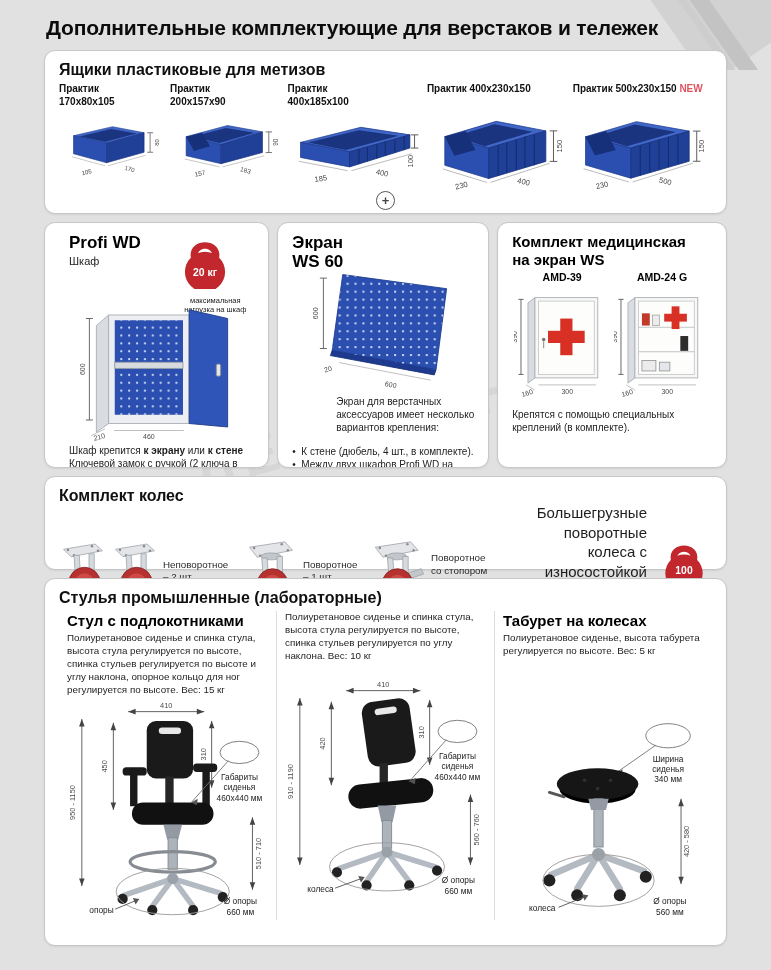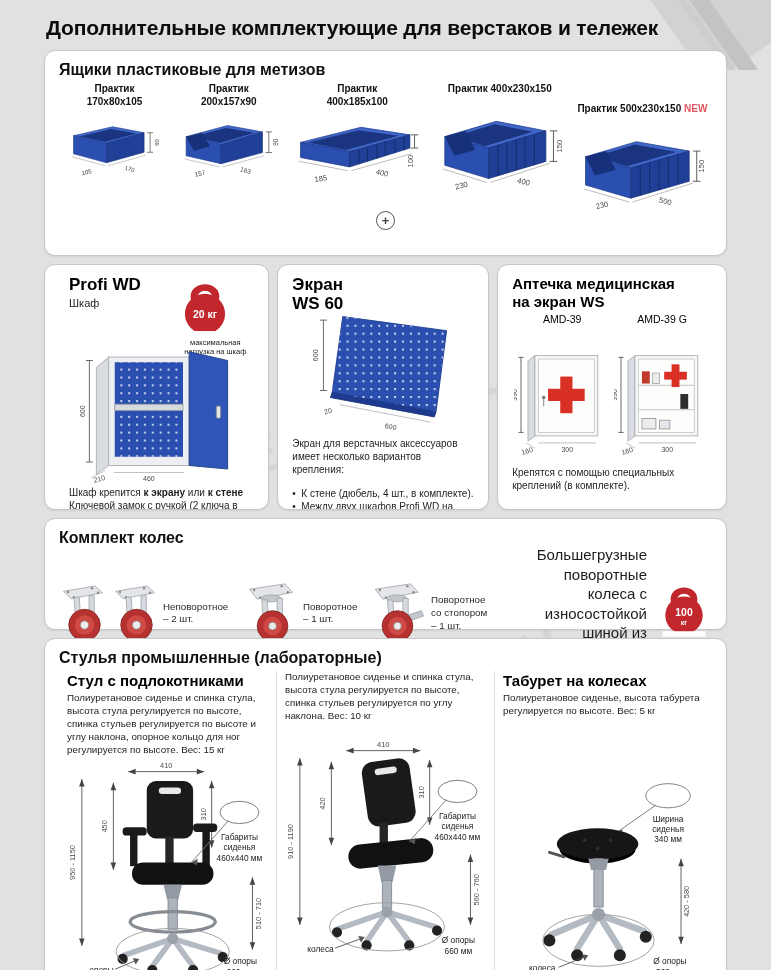--- a/index.html
+++ b/index.html
@@ -11,22 +11,22 @@
   .corner-decor .s2{width:16px;height:140px;right:44px;top:-42px;background:#c3c3c3;}
   .corner-decor .s3{width:7px;height:140px;right:70px;top:-48px;background:#cdcdcd;}
   .watermark{position:absolute;font-weight:bold;font-size:56px;letter-spacing:8px;color:#5a5a5a;opacity:0.07;transform:rotate(-15deg);pointer-events:none;white-space:nowrap;}
   .wm1{left:190px;top:395px;}
   .wm2{left:235px;top:655px;}
   .page-title{font-size:21px;font-weight:bold;color:#0c0c0c;margin:4px 0 10px 2px;letter-spacing:-0.2px;}
   .card{background:#fff;border:1px solid #c7c7c7;border-radius:11px;padding:8px 14px;box-shadow:0 1px 2px rgba(0,0,0,0.07);box-sizing:border-box;position:relative;}
   .card-title{font-size:16px;font-weight:bold;color:#101010;margin:2px 0 4px 0;}
   
   .bins-row{display:flex;align-items:flex-start;}
-  .bin-cell{text-align:center;}
-  .b1{flex:1.02;}.b2{flex:1.08;}.b3{flex:1.28;}.b4{flex:1.34;}.b5{flex:1.28;margin-top:20px;}
+  .bin-cell{}
+  .b1{flex:1.02;}.b2{flex:1.08;}.b3{flex:1.28;}.b4{flex:1.34;}.b5{flex:1.28;}
   .bin-label{font-size:10px;font-weight:bold;color:#111;line-height:1.25;min-height:25px;}
   .new-badge{color:#e05560;font-weight:bold;}
   .bin-svg{width:92%;height:78px;display:block;margin:0 auto;}
   .b3 .bin-svg,.b4 .bin-svg,.b5 .bin-svg{height:82px;}
   .bins-option{display:flex;justify-content:center;align-items:center;gap:8px;margin-top:1px;}
   .plus-icon{width:17px;height:17px;border:1.7px solid #555;border-radius:50%;display:flex;align-items:center;justify-content:center;font-size:13px;font-weight:bold;color:#444;line-height:1;}
   .opt-text{font-size:10px;font-weight:bold;color:#111;line-height:1.3;text-align:left;}
   
   .row3{display:flex;gap:8px;margin-top:8px;}
   .row3 .card{height:246px;overflow:hidden;}
@@ -39,23 +39,23 @@
   .bell-col{display:flex;flex-direction:column;align-items:flex-start;width:78px;}
   .bell-caption{font-size:7.5px;color:#222;text-align:center;line-height:1.25;margin-top:1px;}
   .body-text{font-size:10px;line-height:1.32;color:#1d1d1d;margin-top:3px;}
   .screen-title{font-size:17px;font-weight:bold;line-height:1.12;margin:2px 0 16px 0;}
   .bullets{margin:2px 0 0 0;padding:0;list-style:none;}
   .bullets li{font-size:10px;line-height:1.32;color:#1d1d1d;padding-left:9px;position:relative;}
   .bullets li::before{content:"•";position:absolute;left:0;top:0;}
   .aid-title{font-size:15px;font-weight:bold;line-height:1.2;margin:2px 0 2px 0;}
   .aid-models{display:flex;justify-content:space-around;margin-top:2px;}
   .aid-fig{text-align:center;}
-  .aid-name{font-size:10.5px;font-weight:normal;margin-bottom:18px;text-align:center;}
+  .aid-name{font-size:10.5px;font-weight:bold;margin-bottom:2px;text-align:center;}
   
-  .card-wheels{margin-top:8px;height:112px;}
+  .card-wheels{margin-top:8px;height:94px;}
   .wheels-row{display:flex;align-items:center;gap:4px;margin-top:-2px;}
   .caster-svg{width:48px;height:66px;flex:none;}
   .caster-svg.big{width:56px;}
   .wheel-label{font-size:9.8px;color:#2a2a2a;line-height:1.3;flex:none;}
   .wl1{width:76px;}.wl2{width:64px;}.wl3{width:80px;}
   .wheels-desc{font-size:15px;color:#1d1d1d;line-height:1.3;width:132px;flex:none;text-align:right;}
   .wheels-bell{width:66px;flex:none;display:flex;flex-direction:column;align-items:center;}
   .wheels-bell .bell-caption{font-size:10px;}
   
   .card-chairs{margin-top:8px;height:368px;}
@@ -88,21 +88,21 @@
   <div class="corner-decor">
       <i class="s1"></i>
       <i class="s2"></i>
       <i class="s3"></i>
     </div>
   <div class="watermark wm1">ЛЕВИЛОН</div>
   <div class="watermark wm2">ЛЕВИЛОН</div>
 
   <h1 class="page-title">Дополнительные комплектующие для верстаков и тележек</h1>
 
-  <section class="card" style="height:206px;">
+  <section class="card" style="height:164px;">
     <h2 class="card-title">Ящики пластиковые для метизов</h2>
     <div class="bins-row">
 
       <div class="bin-cell b1">
         <div class="bin-label"><span>Практик</span><br><span>170х80х105</span></div>
         <svg class="bin-svg" viewBox="0 0 136 86">
           <polygon points="14,28 66,16 108,24 58,38" fill="#4066c8" stroke="#1d3a8f" stroke-width="0.8"></polygon>
           <polygon points="22,29 64,19 98,25 56,36" fill="#1a3480"></polygon>
           <polygon points="14,28 58,38 58,64 14,52" fill="#2b4fb0" stroke="#1d3a8f" stroke-width="0.8"></polygon>
           <polygon points="58,38 108,24 108,50 58,64" fill="#203f97" stroke="#16307a" stroke-width="0.8"></polygon>
@@ -268,31 +268,31 @@
           <line x1="26" y1="24" x2="34" y2="24" class="dimline"></line>
           <line x1="26" y1="104" x2="34" y2="104" class="dimline"></line>
         <text class="dim" text-anchor="middle" transform="rotate(-90 24 64)" x="24" y="64">600</text>
         <polygon points="40,106 158,128 156,134 38,112" fill="#1d3a8f" stroke="#16307a"></polygon>
         <polygon points="52,20 170,36 158,128 40,106" fill="#2b4fb0" stroke="#1d3a8f"></polygon>
         <polygon points="52,20 170,36 158,128 40,106" fill="url(#dotP)"></polygon>
         <text class="dim" text-anchor="middle" transform="rotate(-18 36 130)" x="36" y="130">20</text>
         <line x1="48" y1="120" x2="152" y2="140" class="dimline-thin"></line>
         <text class="dim" text-anchor="middle" transform="rotate(11 106 148)" x="106" y="148">600</text>
       </svg>
-      <p class="body-text" style="margin-top:6px;">Экран для верстачных аксессуаров имеет несколько вариантов крепления:</p>
+      <p class="body-text" style="margin-top:6px;margin-left:44px;">Экран для верстачных аксессуаров имеет несколько вариантов крепления:</p>
       <ul class="bullets">
         <li>К стене (дюбель, 4 шт., в комплекте).</li>
         <li>Между двух шкафов Profi WD на зацепы.</li>
         <li>Возможность соединения экранов между собой за зацепы.</li>
       </ul>
     </section>
 
     <section class="card card-aidkit">
       <div class="aid-title">
-        <div>Аптечка медицинская</div>
+        <div>Комплект медицинская</div>
         <div>на экран WS</div>
       </div>
       <div class="aid-models">
         <div class="aid-fig">
           <div class="aid-name">AMD-39</div>
           <svg width="96" height="116" viewBox="0 0 110 128">
             <line x1="8" y1="14" x2="8" y2="100" class="dimline"></line>
               <line x1="5" y1="14" x2="11" y2="14" class="dimline"></line>
               <line x1="5" y1="100" x2="11" y2="100" class="dimline"></line>
             <text class="dim" text-anchor="middle" transform="rotate(-90 3.5 57)" x="3.5" y="57">390</text>
@@ -303,21 +303,21 @@
             <rect x="39" y="50" width="42" height="14" fill="#d93025"></rect>
             <circle cx="34" cy="60" r="2" fill="#777"></circle>
               <line x1="34" y1="62" x2="34" y2="70" stroke="#777"></line>
             <line x1="14" y1="112" x2="24" y2="118" class="dimline-thin"></line>
             <text class="dim" text-anchor="middle" transform="rotate(-16 16 124)" x="16" y="124">160</text>
             <line x1="28" y1="112" x2="94" y2="112" class="dimline-thin"></line>
             <text class="dim" text-anchor="middle" x="61" y="122">300</text>
           </svg>
         </div>
         <div class="aid-fig">
-          <div class="aid-name">AMD-39 G</div>
+          <div class="aid-name">AMD-24 G</div>
           <svg width="96" height="116" viewBox="0 0 110 128">
             <line x1="8" y1="14" x2="8" y2="100" class="dimline"></line>
               <line x1="5" y1="14" x2="11" y2="14" class="dimline"></line>
               <line x1="5" y1="100" x2="11" y2="100" class="dimline"></line>
             <text class="dim" text-anchor="middle" transform="rotate(-90 3.5 57)" x="3.5" y="57">390</text>
             <polygon points="16,18 24,12 24,104 16,110" fill="#d9dce0" stroke="#a9adb3"></polygon>
             <rect x="24" y="12" width="72" height="92" fill="#f7f7f5" stroke="#a9adb3"></rect>
             <rect x="28" y="16" width="64" height="84" fill="#fdfdfc" stroke="#c5c8cc"></rect>
             <line x1="28" y1="46" x2="92" y2="46" stroke="#b9bcc0"></line>
             <line x1="28" y1="74" x2="92" y2="74" stroke="#b9bcc0"></line>

